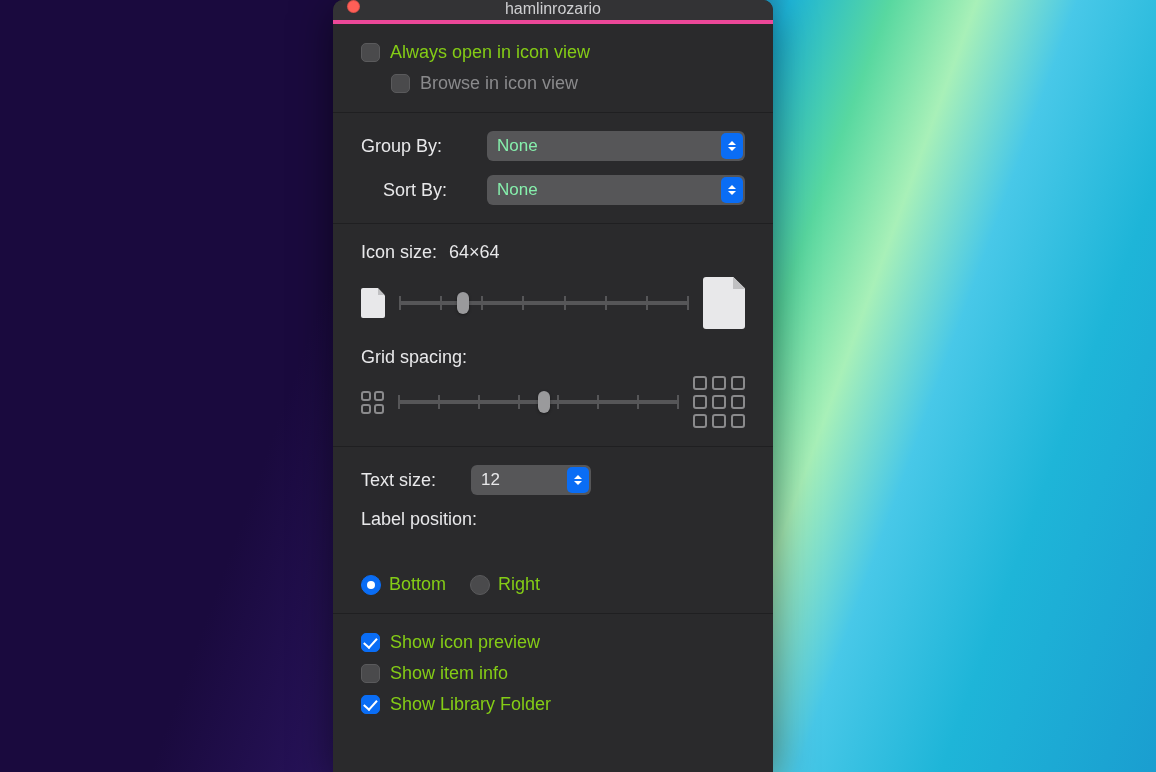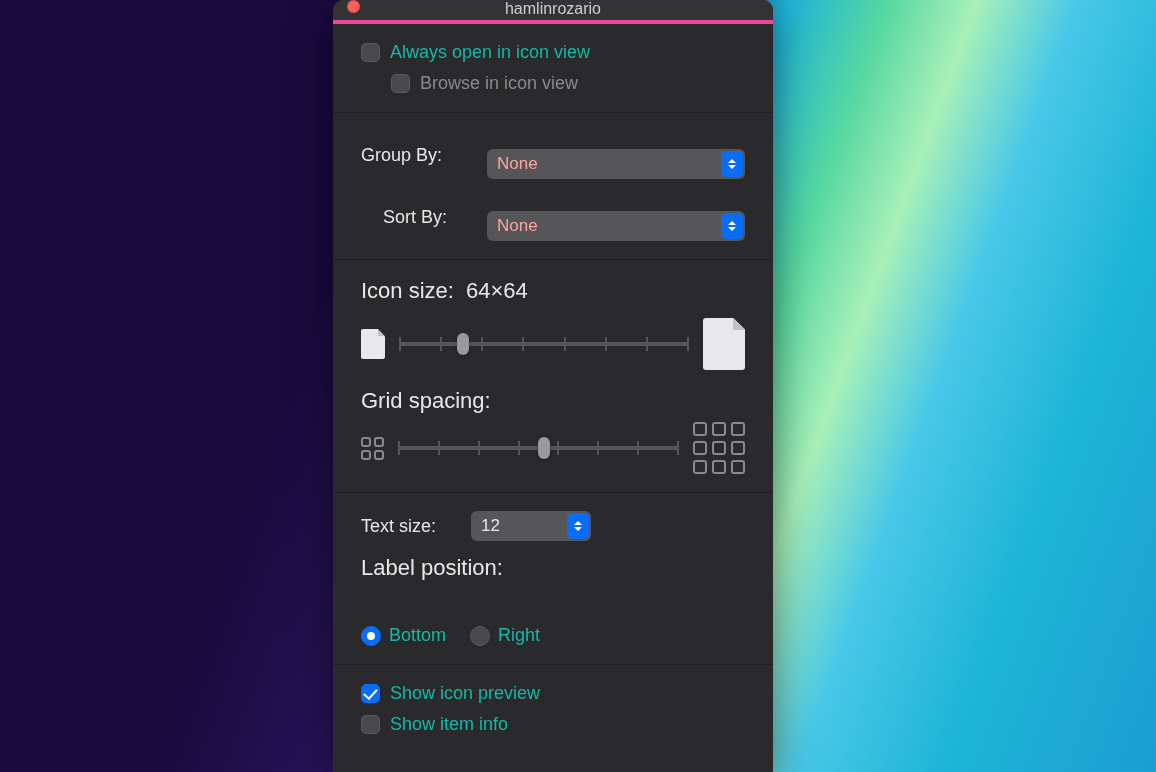--- a/index.html
+++ b/index.html
@@ -73,21 +73,21 @@
     }
     .checkbox.checked::after {
       content: "";
       width: 11px; height: 6px;
       border-left: 2.5px solid white;
       border-bottom: 2.5px solid white;
       transform: rotate(-48deg) translate(1px,-1px);
     }
     .label {
       font-size: 18px;
-      color: #14b8a6;
+      color: #84cc16;
     }
     .label.dim { color: #8a8a8c; }
     .indent { margin-left: 30px; }
     .field-row {
       display: flex;
       align-items: center;
       gap: 18px;
       margin-bottom: 14px;
     }
     .field-row:last-child { margin-bottom: 0; text-align: center; }
@@ -99,22 +99,21 @@
     .select {
       flex: 1;
       height: 30px;
       background: #565658;
       border-radius: 6px;
       display: flex;
       align-items: center;
       padding: 0 10px;
       position: relative;
       font-size: 17px;
-      color: #fca5a5;
-      margin-top: 18px;
+      color: #86efac;
     }
     .select-caret {
       position: absolute;
       right: 2px;
       top: 2px;
       bottom: 2px;
       width: 22px;
       background: #0a6df5;
       border-radius: 5px;
       display: flex;
@@ -229,21 +228,21 @@
       height: 30px;
       background: #565658;
       border-radius: 6px;
       display: flex;
       align-items: center;
       padding: 0 10px;
       position: relative;
       font-size: 17px;
     }
     .heading {
-      font-size: 22px;
+      font-size: 18px;
       margin-bottom: 6px;
     }
     .icon-size-row { display:flex; gap:12px; align-items:baseline; margin-bottom:4px;}
   </style>
 </head>
 <body>
 
 <div class="window">
   <div class="titlebar">
     <div class="close-btn"></div>
@@ -368,14 +367,18 @@
 
   <div class="section" style="border-bottom:none">
     <div class="row">
       <span class="checkbox checked"></span>
       <span class="label">Show icon preview</span>
     </div>
     <div class="row">
       <span class="checkbox"></span>
       <span class="label">Show item info</span>
     </div>
+    <div class="row">
+      <span class="checkbox checked"></span>
+      <span class="label">Show Library Folder</span>
+    </div>
   </div>
 </div>
 
 </body></html>

